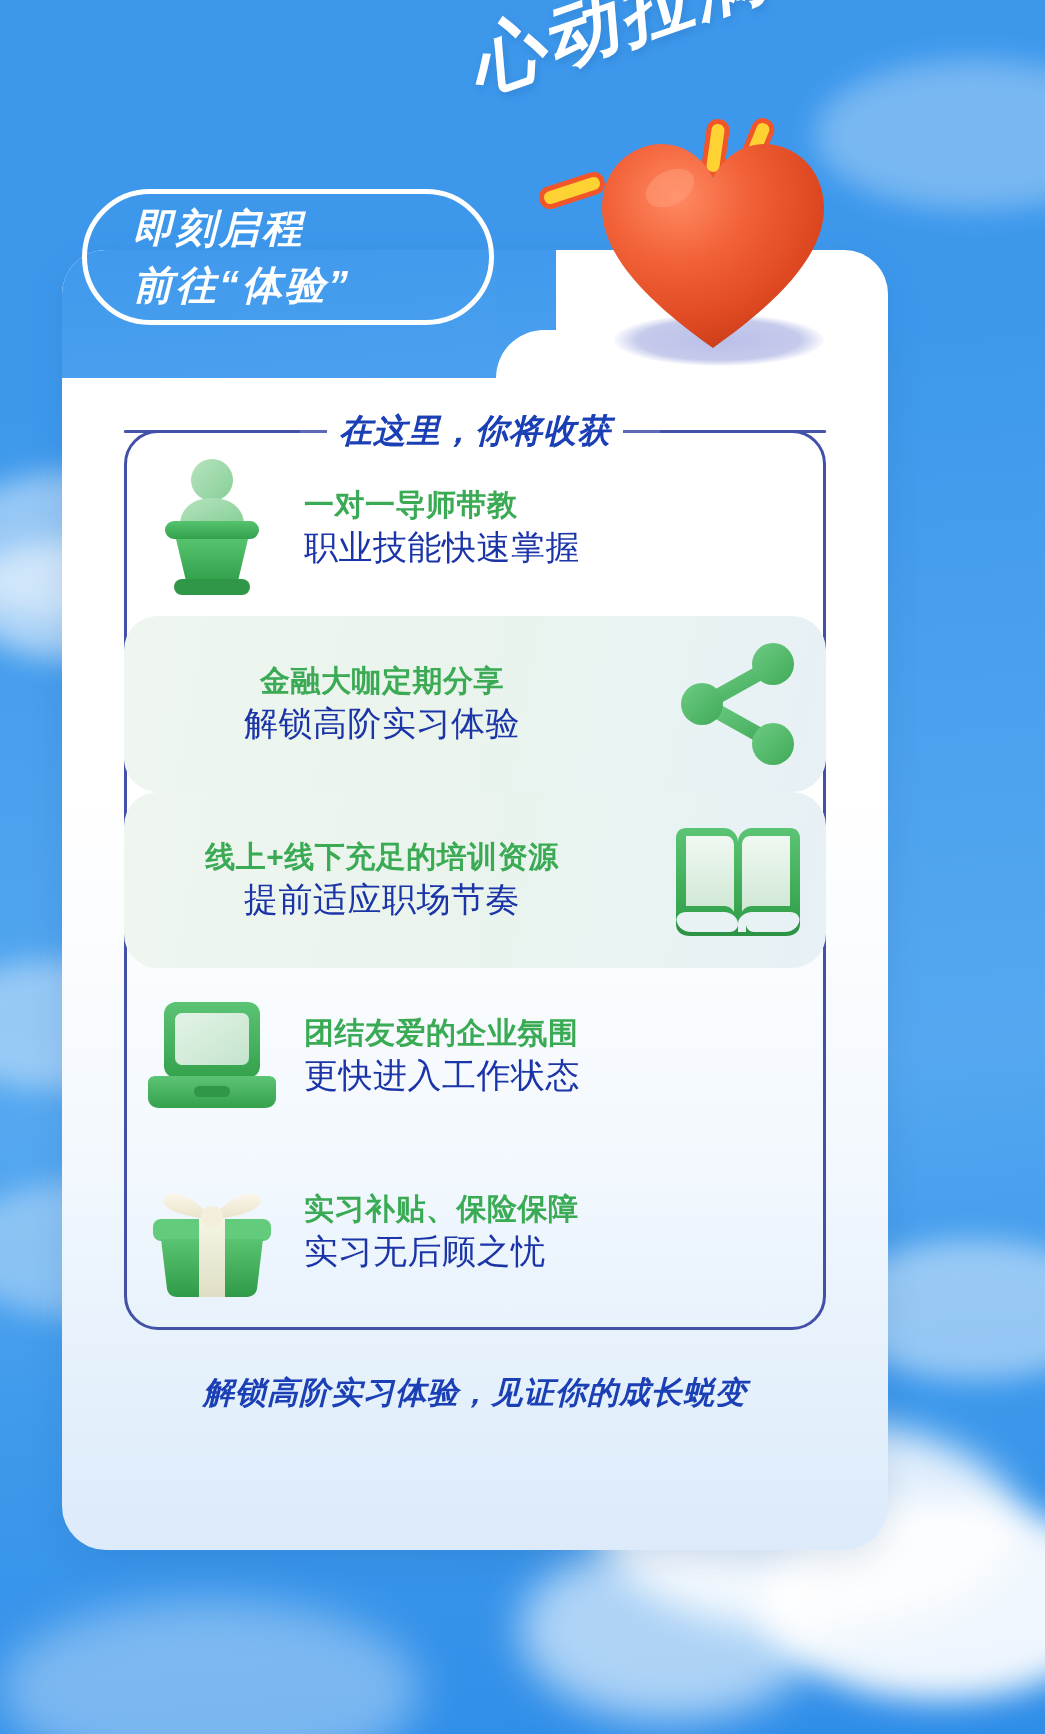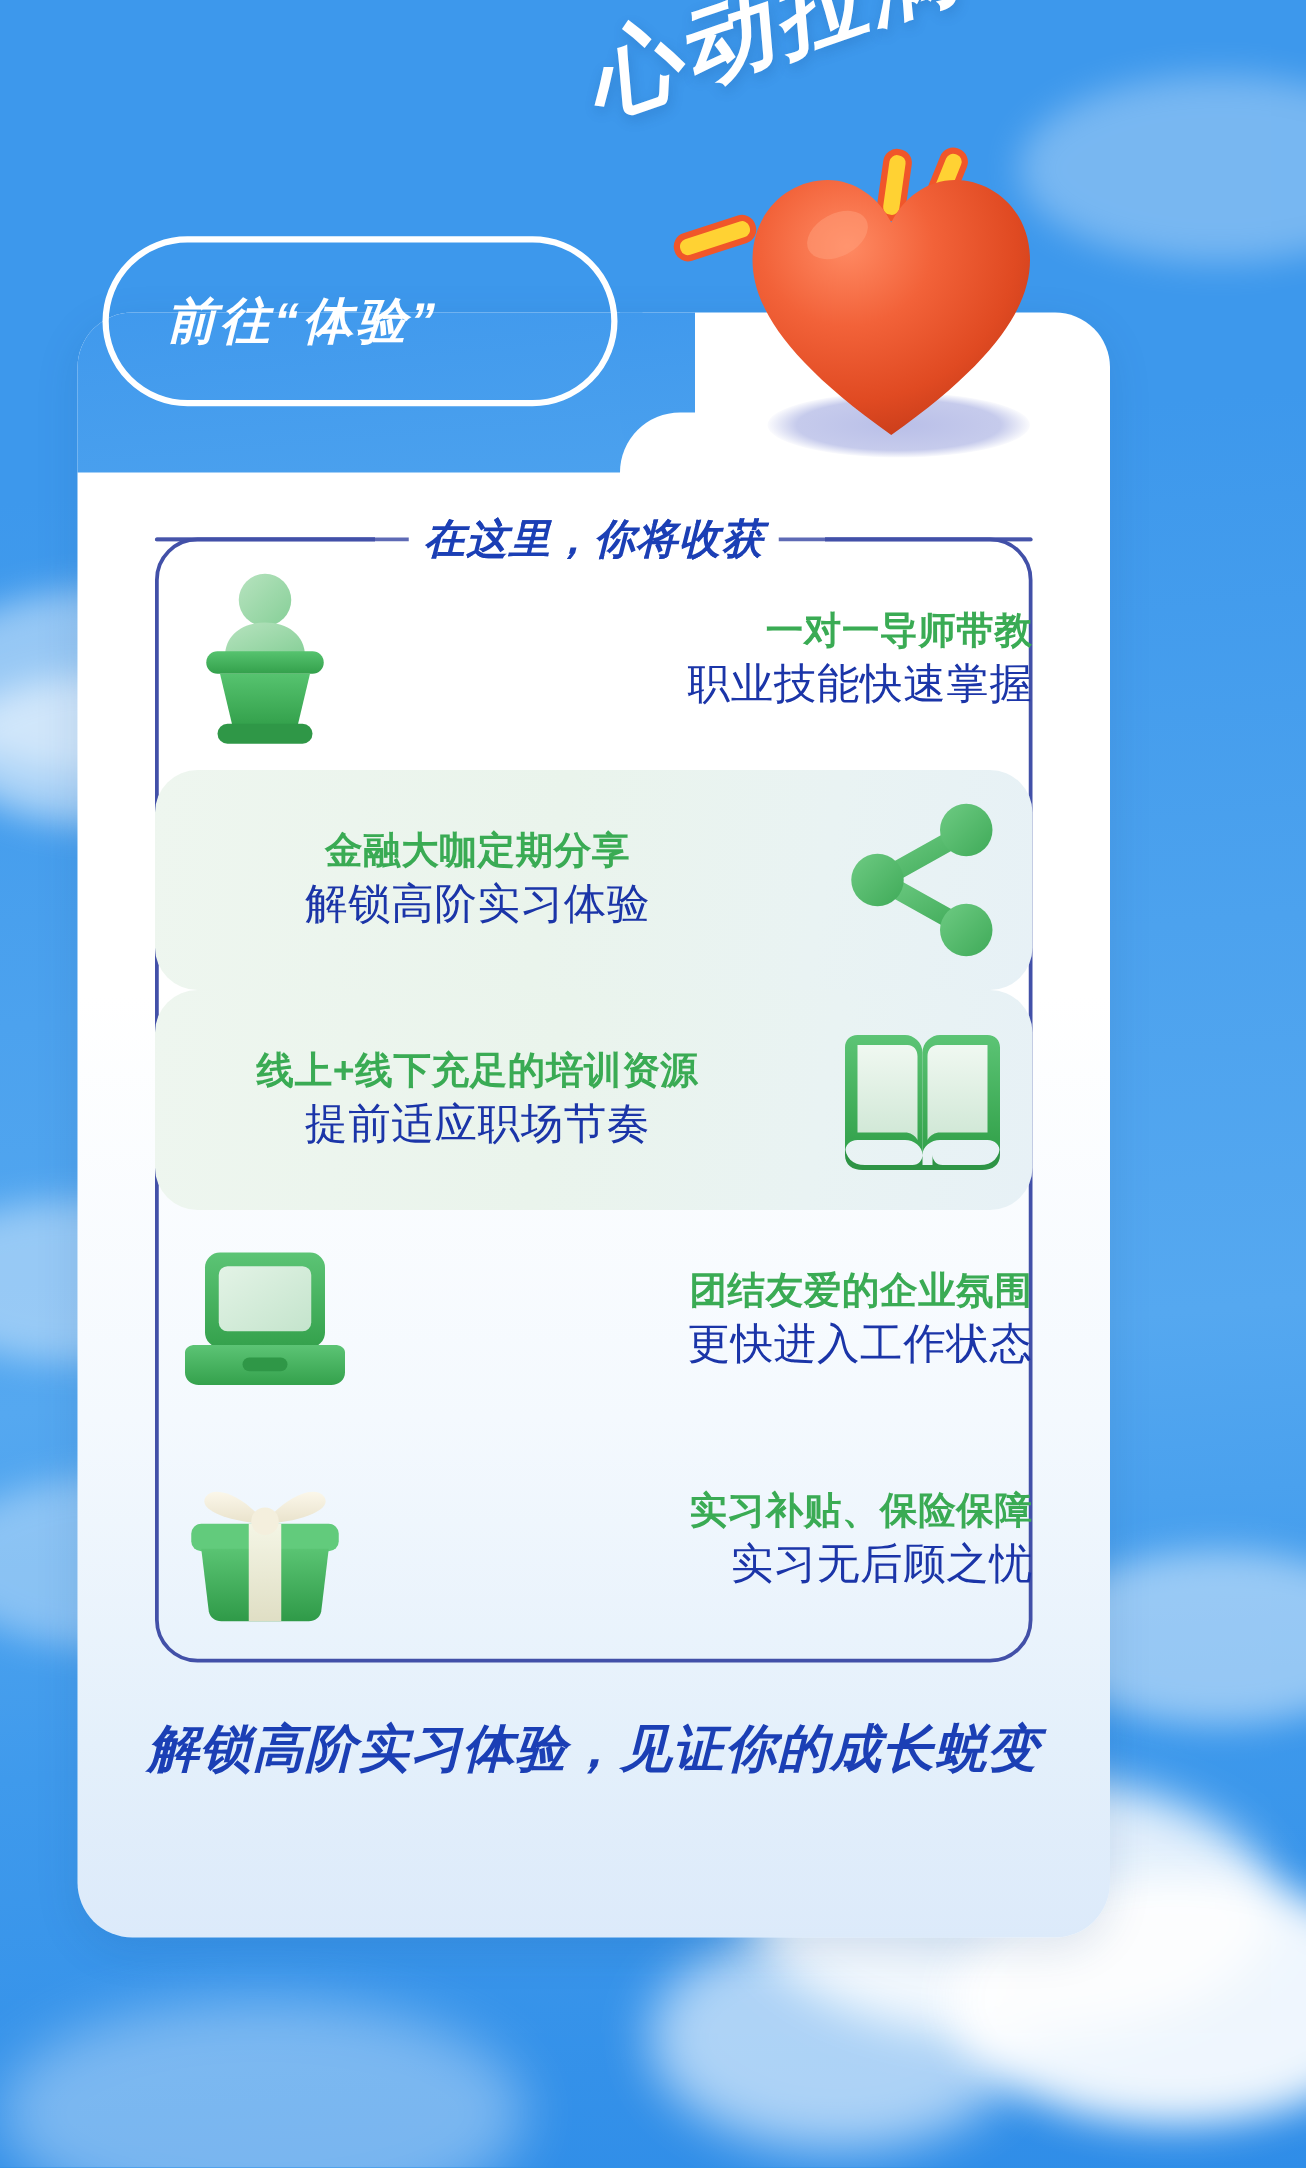--- a/index.html
+++ b/index.html
@@ -94,28 +94,28 @@
   .rows{position:absolute;left:124px;top:440px;width:702px;}
   .row{position:relative;height:176px;display:flex;align-items:center;box-sizing:border-box;}
   .row.tinted{
     background:linear-gradient(100deg,#eef6ef 0%,#eaf4ec 45%,#e9f3f3 75%,#e7f1f6 100%);
     border-radius:34px;
   }
   .row .icon-slot{width:176px;flex:0 0 176px;display:flex;align-items:center;justify-content:center;}
   .row .text-slot{flex:1 1 auto;display:flex;flex-direction:column;}
   .row.icon-right{flex-direction:row-reverse;}
   .row.icon-right .text-slot{align-items:center;text-align:right;padding-right:10px;}
-  .row.icon-left .text-slot{align-items:flex-end;text-align:left;padding-left:4px;}
+  .row.icon-left .text-slot{align-items:flex-start;text-align:left;padding-left:4px;}
   .t-main{color:#3aab54;font-size:30px;font-weight:bold;letter-spacing:.5px;line-height:1.35;white-space:nowrap;}
   .t-sub{color:#1b35a8;font-size:34px;letter-spacing:.5px;line-height:1.35;white-space:nowrap;}
 
   
   .footer-line{
     position:absolute;left:62px;top:1372px;width:826px;text-align:center;
-    color:#1b3fb5;font-size:41px;font-weight:bold;font-style:italic;letter-spacing:1px;
+    color:#1b3fb5;font-size:31px;font-weight:bold;font-style:italic;letter-spacing:1px;
   }
 
   
   svg.ic{display:block;}
 </style>
 </head>
 <body>
 
 <div class="sky">
   <div class="cloud cloud-r1"></div>
@@ -137,20 +137,21 @@
             border-radius:44px 0 0 0;"></div>
 <div style="position:absolute;left:496px;top:250px;width:60px;height:128px;
             background:linear-gradient(175deg,#4099ed 0%,#4ba1ee 100%);
             border-bottom-left-radius:44px;"></div>
 <div style="position:absolute;left:496px;top:330px;width:70px;height:60px;
             background:#ffffff;border-top-left-radius:48px;"></div>
 
 <div class="hero-title">心动拉满</div>
 
 <div class="pill">
+  <div class="pill-line">即刻启程</div>
   <div class="pill-line">前往“体验”</div>
 </div>
 
 <div class="heart-wrap">
   <div class="heart-shadow"></div>
   <div class="spark spark1"></div>
   <div class="spark spark2"></div>
   <div class="spark spark3"></div>
   <svg class="ic" width="230" height="215" viewBox="0 0 230 215" style="position:absolute;left:10px;top:22px;">
     <defs>

